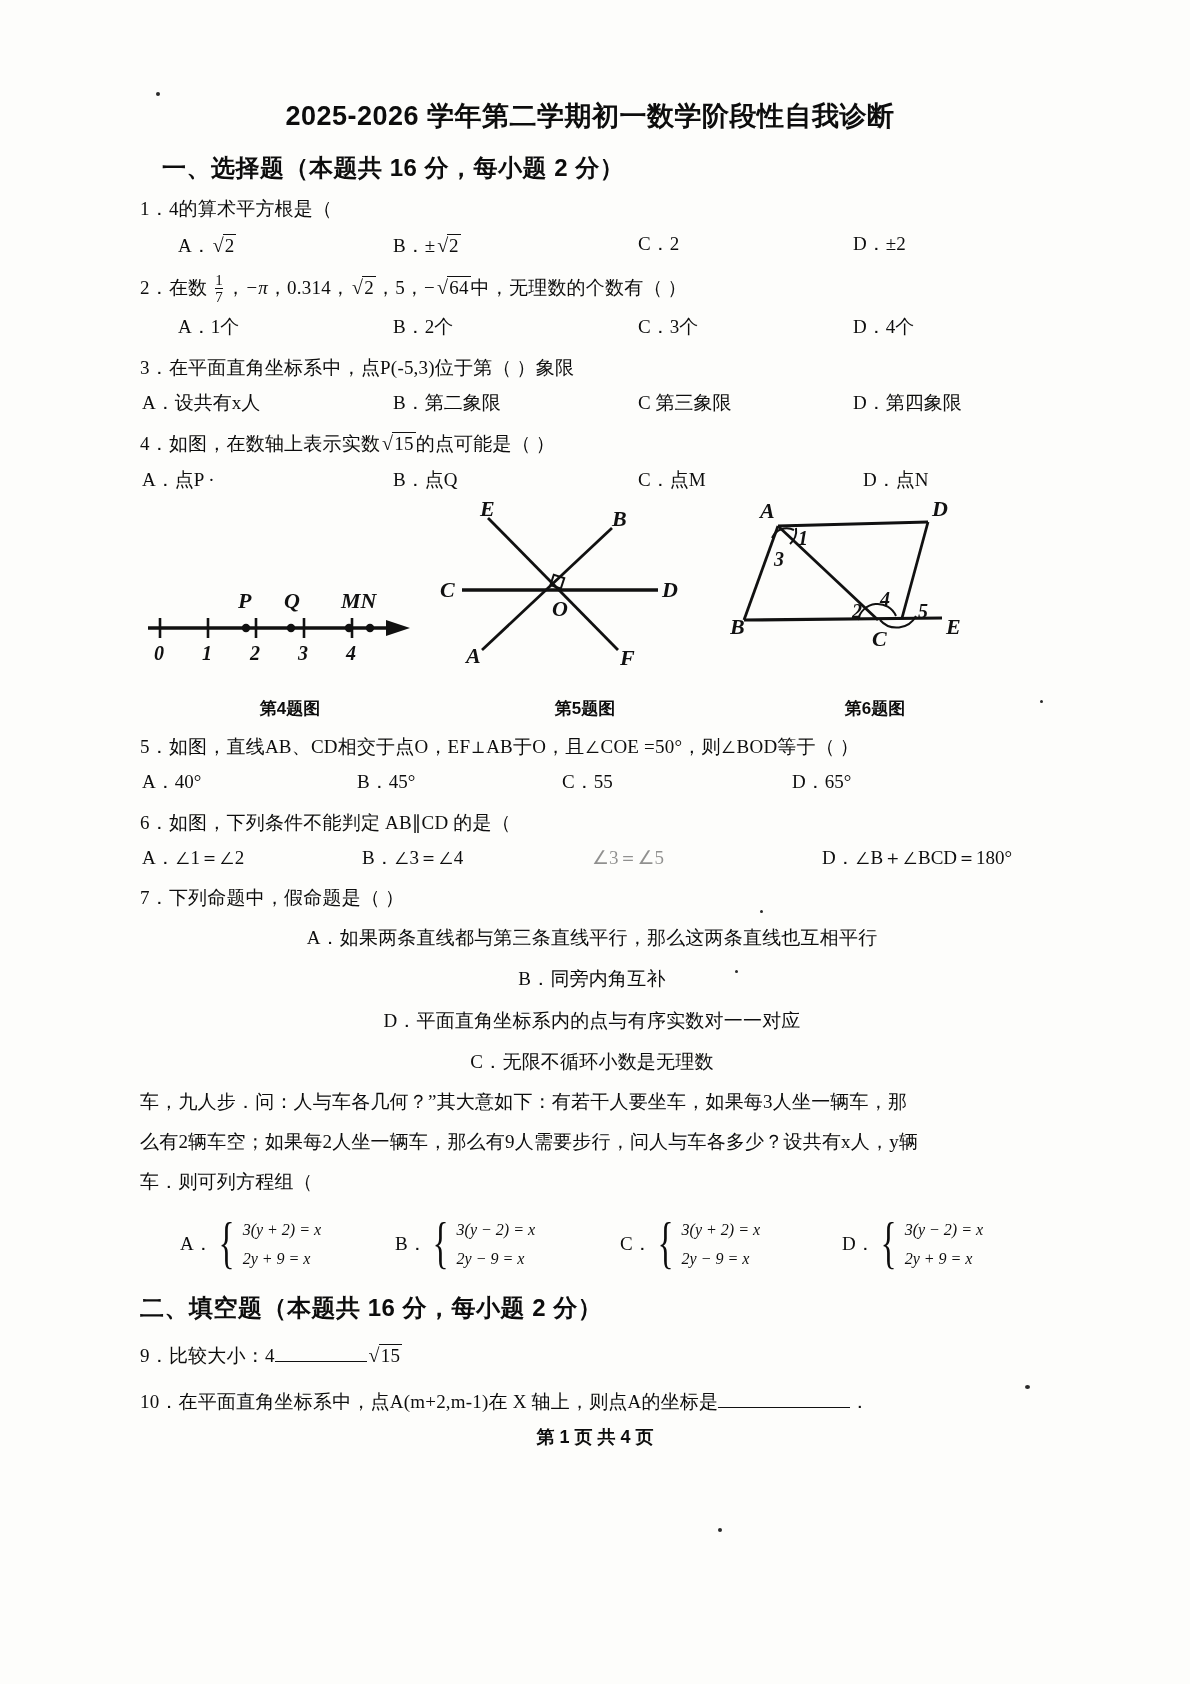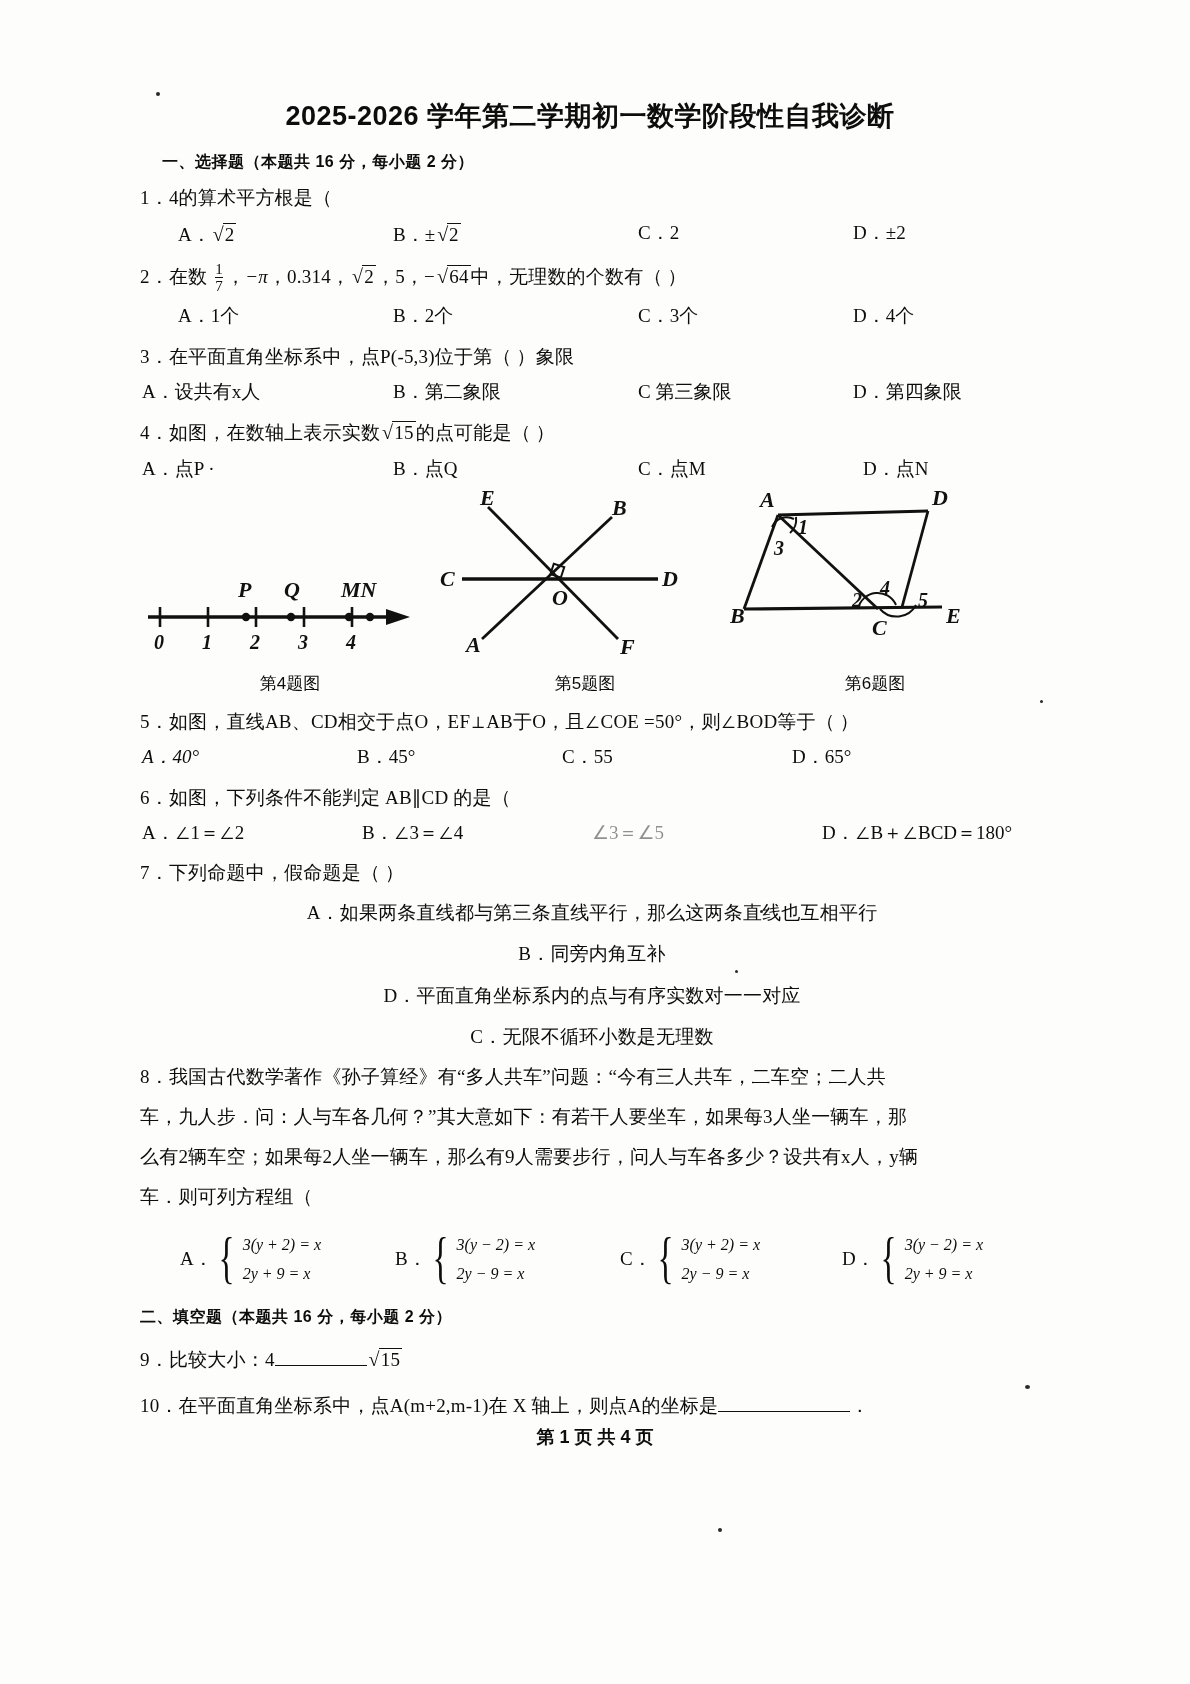--- a/index.html
+++ b/index.html
@@ -24,21 +24,21 @@
   }
   .title {
     text-align:center;
     font-size:27px;
     font-weight:bold;
     letter-spacing:0.5px;
     margin:38px 0 18px 0;
     font-family:"Liberation Sans", sans-serif;
   }
   .section-head {
-    font-size:16px;
+    font-size:24px;
     font-weight:bold;
     margin:6px 0 10px 22px;
     font-family:"Liberation Sans", sans-serif;
     letter-spacing:0.5px;
   }
   .q {
     font-size:19px;
     margin:0 0 6px 0;
     line-height:1.55;
     letter-spacing:0.2px;
@@ -82,23 +82,23 @@
   .frac .den { display:block; border-top:1.5px solid #111; }
   .ital { font-style:italic; }
   .figrow {
     position:relative;
     height:175px;
     margin:6px 0 0 0;
   }
   .figcaps {
     display:flex;
     font-size:17px;
-    font-weight:normal;
+    font-weight:bold;
     font-family:"Liberation Sans", sans-serif;
-    margin:2px 0 12px 0;
+    margin:16px 0 12px 0;
   }
   .figcaps > div { text-align:center; }
   .cap1 { width:300px; }
   .cap2 { width:290px; }
   .cap3 { width:290px; }
   .para {
     font-size:19px;
     line-height:2.0;
     text-align:justify;
     letter-spacing:0.2px;
@@ -268,41 +268,40 @@
     </div>
 
     <div class="figcaps">
       <div class="cap1">第4题图</div>
       <div class="cap2">第5题图</div>
       <div class="cap3">第6题图</div>
     </div>
 
     <div class="q">5．如图，直线AB、CD相交于点O，EF⊥AB于O，且∠COE =50°，则∠BOD等于（        ）</div>
     <div class="opts">
-      <div class="o1" style="padding-left:2px;width:215px;font-style:italic;">A．40°</div>
+      <div class="o1" style="padding-left:2px;width:215px;">A．40°</div>
       <div class="o2" style="width:205px;">B．45°</div>
       <div class="o3" style="width:230px;">C．55</div>
       <div class="o4">D．65°</div>
     </div>
 
     <div class="q">6．如图，下列条件不能判定 AB∥CD 的是（</div>
     <div class="opts">
       <div class="o1" style="padding-left:2px;width:220px;">A．∠1＝∠2</div>
       <div class="o2" style="width:230px;">B．∠3＝∠4</div>
       <div class="o3" style="width:230px;opacity:0.45;">∠3＝∠5</div>
       <div class="o4" style="width:230px;">D．∠B＋∠BCD＝180°</div>
     </div>
 
     <div class="q">7．下列命题中，假命题是（        ）</div>
     <div class="q q-indent" style="margin-top:10px;">A．如果两条直线都与第三条直线平行，那么这两条直线也互相平行</div>
     <div class="q q-indent" style="margin-top:12px;">B．同旁内角互补</div>
     <div class="q q-indent" style="margin-top:12px;margin-bottom:10px;">D．平面直角坐标系内的点与有序实数对一一对应</div>
     <div class="q q-indent" style="margin-top:12px;">C．无限不循环小数是无理数</div>
 
-    <div class="para">8．我国古代数学著作《孙子算经》有“多人共车”问题：“今有三人共车，二车空；二人共</div>
     <div class="para">车，九人步．问：人与车各几何？”其大意如下：有若干人要坐车，如果每3人坐一辆车，那</div>
     <div class="para">么有2辆车空；如果每2人坐一辆车，那么有9人需要步行，问人与车各多少？设共有x人，y辆</div>
     <div class="para">车．则可列方程组（</div>
 
     <div class="syslist">
       <div class="sysitem s1">
         <span>A．</span>
         <span class="brace">{</span>
         <span class="eqs">
           <span style="display:block;">3(y + 2) = x</span>

